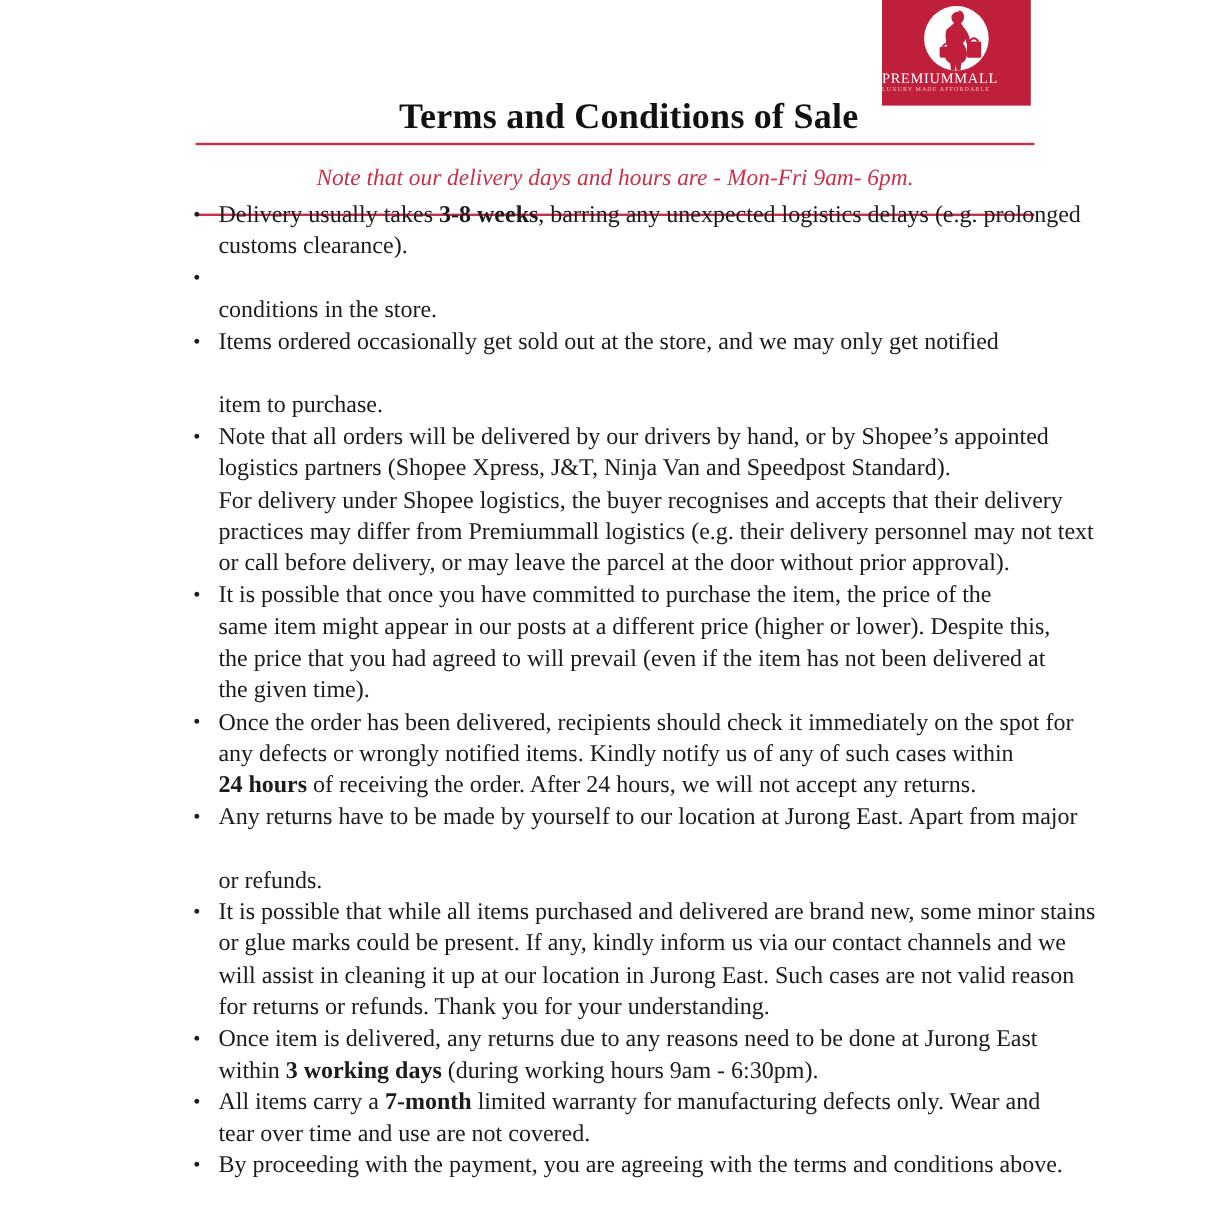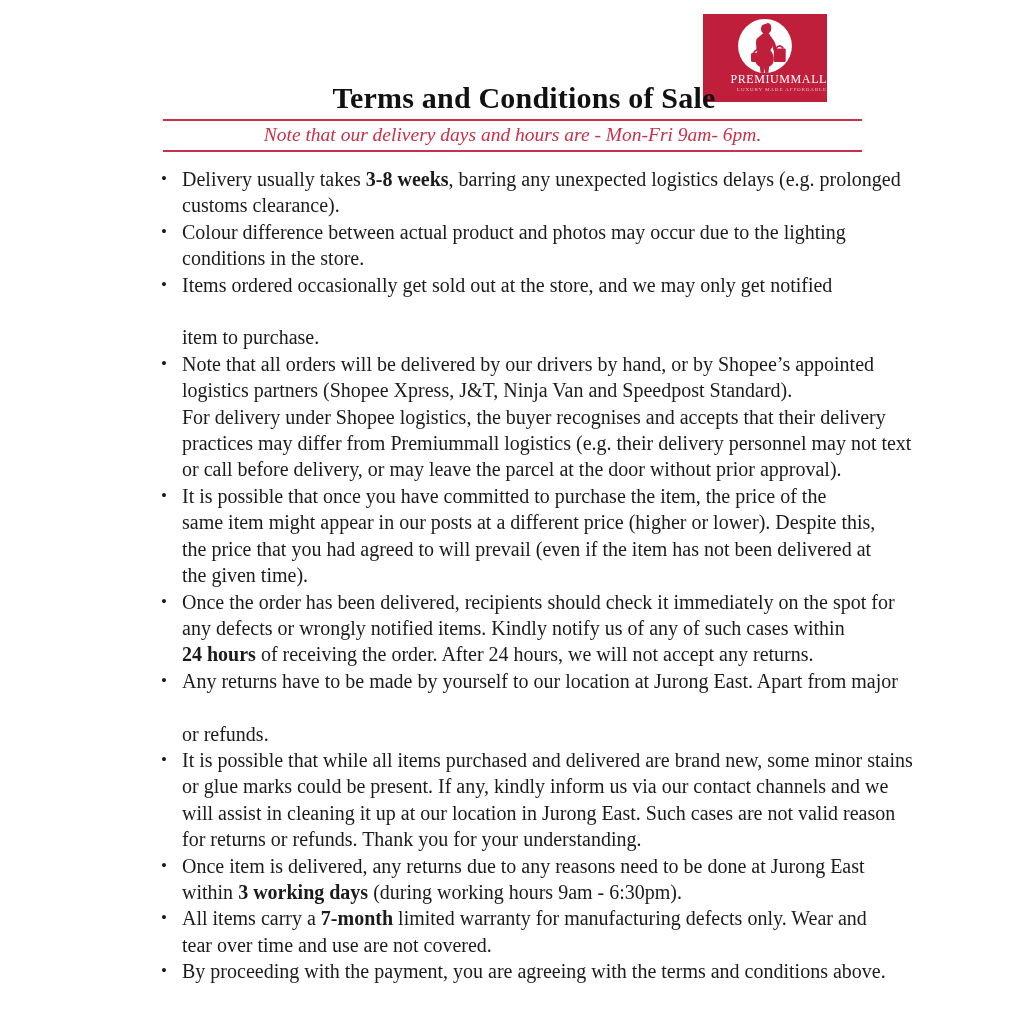--- a/index.html
+++ b/index.html
@@ -12,22 +12,22 @@
   *{box-sizing:border-box;}
   html,body{margin:0;padding:0;}
   body{
     width:1024px;height:1024px;background:var(--background);
     font-family:"Liberation Serif","DejaVu Serif",serif;
   }
   .page{position:relative;width:1024px;height:1024px;background:var(--background);overflow:hidden;}
 
   
   .logo{
-    position:absolute;left:703px;top:0;width:124px;height:88px;
-    background:var(--brand-red);text-align:right;margin-top:14px;
+    position:absolute;left:735px;top:0;width:124px;height:88px;
+    background:var(--brand-red);text-align:left;
   }
   .logo-icon{display:block;height:58px;margin:3px auto 0;}
   .logo-icon svg{display:block;margin:0 auto;}
   .brand{
     display:block;color:#ffffff;font-size:12px;line-height:13px;
     letter-spacing:0.6px;margin-top:-2px;white-space:nowrap;
   }
   .tagline{
     display:block;color:rgba(255,255,255,0.68);font-size:5px;line-height:7px;
     letter-spacing:0.9px;white-space:nowrap;
@@ -40,21 +40,21 @@
     color:#111111;letter-spacing:0.2px;
   }
 
   
   .note-band{
     position:absolute;left:163px;top:119px;width:699px;
     border-top:2px solid var(--rule-red);
     border-bottom:2px solid var(--rule-red);
   }
   .note{
-    margin:0;padding:3px 0 4px;text-align:center;
+    margin:14px;padding:3px 0 4px;text-align:center;
     font-style:italic;font-size:19.5px;line-height:22px;color:var(--note-red);
   }
 
   
   ul.terms{
     position:absolute;left:160px;top:166px;width:780px;
     margin:0;padding:0;list-style:none;
     font-size:20px;line-height:26.4px;color:var(--body-text);
   }
   ul.terms li{position:relative;padding-left:22px;margin:0;}
@@ -101,21 +101,21 @@
   </div>
 
   <h1 class="title">Terms and Conditions of Sale</h1>
 
   <div class="note-band">
     <p class="note">Note that our delivery days and hours are - Mon-Fri 9am- 6pm.</p>
   </div>
 
   <ul class="terms" id="terms-list">
       <li><span class="bullet">•</span><span class="li-text"><span>Delivery usually takes </span><b>3-8 weeks</b><span>, barring any unexpected logistics delays (e.g. prolonged</span><br><span>customs clearance).</span></span></li>
-      <li><span class="bullet">•</span><span class="li-text"><span>Colour difference between actual product and photos may occur due to the lighting</span><br><span>conditions in the store.</span></span></li>
+      <li><span class="bullet">•</span><span class="li-text"><br><span>conditions in the store.</span></span></li>
       <li><span class="bullet">•</span><span class="li-text"><span>Items ordered occasionally get sold out at the store, and we may only get notified</span><br><br><span>item to purchase.</span></span></li>
       <li><span class="bullet">•</span><span class="li-text"><span>Note that all orders will be delivered by our drivers by hand, or by Shopee’s appointed</span><br><span>logistics partners (Shopee Xpress, J&amp;T, Ninja Van and Speedpost Standard).</span><br><span>For delivery under Shopee logistics, the buyer recognises and accepts that their delivery</span><br><span>practices may differ from Premiummall logistics (e.g. their delivery personnel may not text</span><br><span>or call before delivery, or may leave the parcel at the door without prior approval).</span></span></li>
       <li><span class="bullet">•</span><span class="li-text"><span>It is possible that once you have committed to purchase the item, the price of the</span><br><span>same item might appear in our posts at a different price (higher or lower). Despite this,</span><br><span>the price that you had agreed to will prevail (even if the item has not been delivered at</span><br><span>the given time).</span></span></li>
       <li><span class="bullet">•</span><span class="li-text"><span>Once the order has been delivered, recipients should check it immediately on the spot for</span><br><span>any defects or wrongly notified items. Kindly notify us of any of such cases within</span><br><b>24 hours</b><span> of receiving the order. After 24 hours, we will not accept any returns.</span></span></li>
       <li><span class="bullet">•</span><span class="li-text"><span>Any returns have to be made by yourself to our location at Jurong East. Apart from major</span><br><br><span>or refunds.</span></span></li>
       <li><span class="bullet">•</span><span class="li-text"><span>It is possible that while all items purchased and delivered are brand new, some minor stains</span><br><span>or glue marks could be present. If any, kindly inform us via our contact channels and we</span><br><span>will assist in cleaning it up at our location in Jurong East. Such cases are not valid reason</span><br><span>for returns or refunds. Thank you for your understanding.</span></span></li>
       <li><span class="bullet">•</span><span class="li-text"><span>Once item is delivered, any returns due to any reasons need to be done at Jurong East</span><br><span>within </span><b>3 working days</b><span> (during working hours 9am - 6:30pm).</span></span></li>
       <li><span class="bullet">•</span><span class="li-text"><span>All items carry a </span><b>7-month</b><span> limited warranty for manufacturing defects only. Wear and</span><br><span>tear over time and use are not covered.</span></span></li>
       <li><span class="bullet">•</span><span class="li-text"><span>By proceeding with the payment, you are agreeing with the terms and conditions above.</span></span></li>
     </ul>

